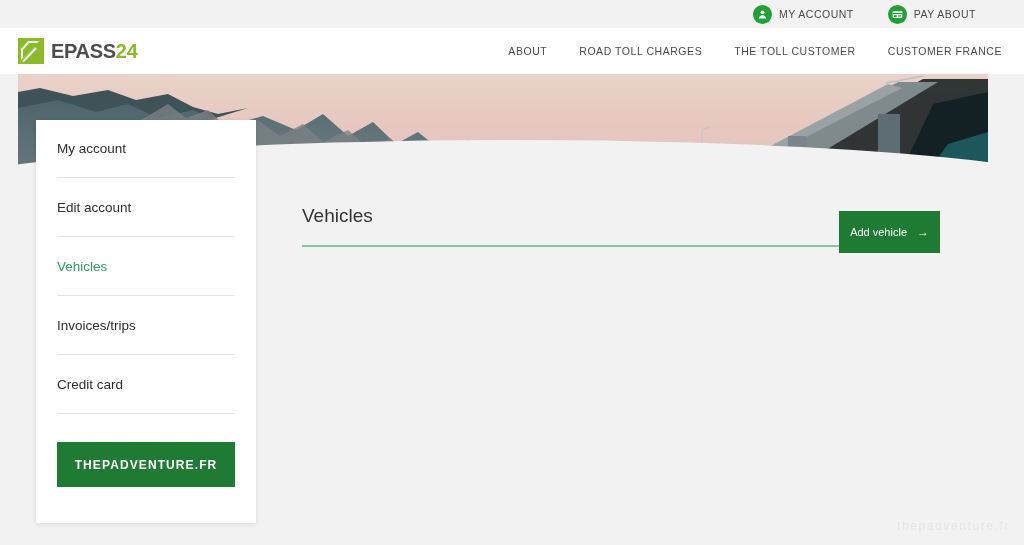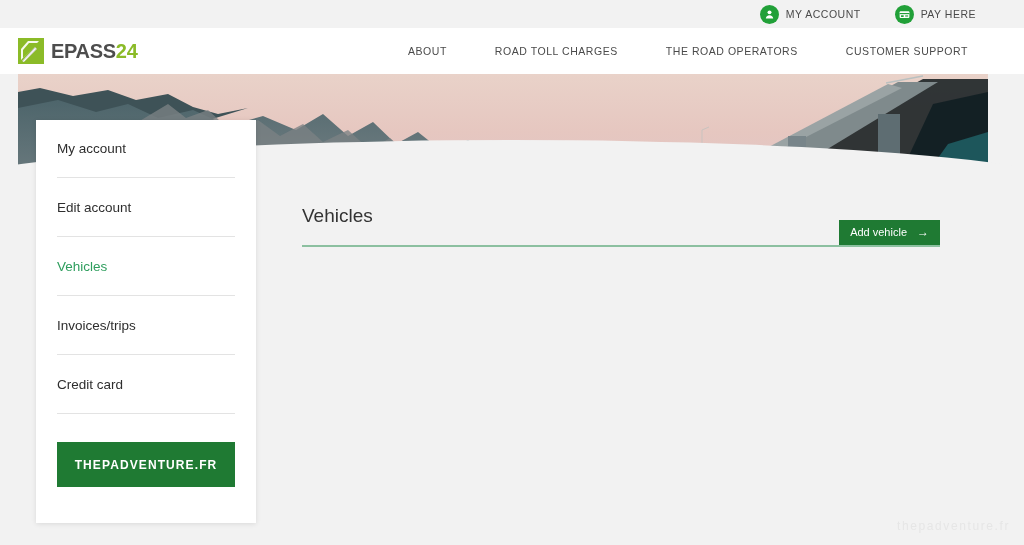--- a/index.html
+++ b/index.html
@@ -54,22 +54,22 @@
     width: 26px; height: 26px;
     background: #8bbb28;
     position: relative; overflow: hidden;
     margin-right: 7px; flex: 0 0 auto;
   }
   .logo-text { font-size: 20px; font-weight: bold; letter-spacing: -0.3px; line-height: 1; }
   .logo-text .lt-dark { color: #4d4d4d; }
   .logo-text .lt-green { color: #8bbb28; }
 
   .main-nav {
-    position: absolute; right: 56px; top: 50%; transform: translateY(-50%);
-    display: flex; align-items: center; gap: 16px;
+    position: absolute; right: 22px; top: 50%; transform: translateY(-50%);
+    display: flex; align-items: center;
   }
   .nav-item {
     font-size: 10.5px; letter-spacing: 0.55px;
     color: #4a4a4a; margin-left: 32px;
     text-decoration: none; white-space: nowrap; cursor: pointer;
   }
 
   
   .hero {
     position: absolute; top: 74px; left: 18px;
@@ -123,21 +123,21 @@
     width: 638px;
   }
   .content-head {
     display: flex; align-items: center; justify-content: space-between;
     height: 32px;
   }
   .page-title { font-size: 19px; color: #333333; font-weight: 400; }
   .add-btn {
     background: #1f7a33; color: #ffffff;
     border: none;
-    height: 25px; padding: 0 11px;
+    height: 42px; padding: 0 11px;
     font-size: 11px; font-family: "Liberation Sans", sans-serif;
     display: flex; align-items: center; gap: 10px;
     cursor: pointer;
     margin-top: 32px;
   }
   .add-btn .arrow { font-size: 12px; line-height: 1; }
 
   .divider-green {
     margin-top: 13px;
     height: 2px; background: #8cc0a0; width: 100%;
@@ -200,21 +200,21 @@
     <a class="util-link">
       <span class="util-icon">
         <svg width="13" height="13" viewBox="0 0 24 24" fill="none">
           <rect x="3" y="6" width="18" height="12.5" rx="1.8" fill="#ffffff"></rect>
           <rect x="3" y="9.2" width="18" height="2.2" fill="#21a038"></rect>
           <rect x="5.4" y="13.2" width="5.2" height="3.4" rx="0.7" fill="#21a038"></rect>
           <rect x="13.2" y="13.4" width="5.6" height="1.1" fill="#21a038"></rect>
           <rect x="13.2" y="15.6" width="5.6" height="1.1" fill="#21a038"></rect>
         </svg>
       </span>
-      <span class="util-label">PAY HERE</span>
+      <span class="util-label">PAY ABOUT</span>
     </a>
 
   </div>
 
   <div class="header">
 
     <a class="logo-wrap">
       <span class="logo-mark">
         <svg width="26" height="26" viewBox="0 0 26 26">
           <rect width="26" height="26" fill="#8bbb28"></rect>
@@ -223,22 +223,22 @@
           <path d="M4 23 L17 9 L19 11 L6 24 Z" fill="#d8d8d8"></path>
           <path d="M5.5 23.5 L17.5 10.5" stroke="#ffffff" stroke-width="1" fill="none"></path>
         </svg>
       </span>
       <span class="logo-text"><span class="lt-dark">EPASS</span><span class="lt-green">24</span></span>
     </a>
 
     <nav class="main-nav">
       <a class="nav-item">ABOUT</a>
       <a class="nav-item">ROAD TOLL CHARGES</a>
-      <a class="nav-item">THE ROAD OPERATORS</a>
-      <a class="nav-item">CUSTOMER SUPPORT</a>
+      <a class="nav-item">THE TOLL CUSTOMER</a>
+      <a class="nav-item">CUSTOMER FRANCE</a>
     </nav>
 
   </div>
 
   <div class="hero">
     <svg viewBox="0 0 970 105" preserveAspectRatio="none">
       <defs>
         <linearGradient id="sky" x1="0" y1="0" x2="0" y2="1">
           <stop offset="0%" stop-color="#e9d2c9"></stop>
           <stop offset="55%" stop-color="#e6c7c0"></stop>

